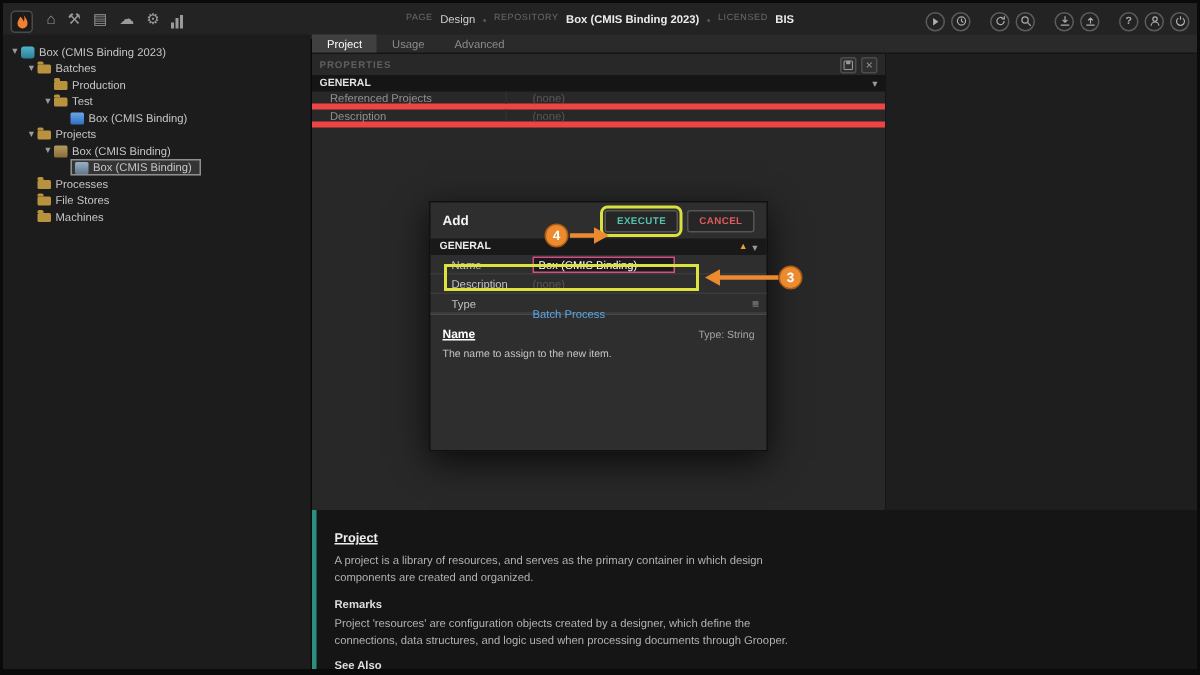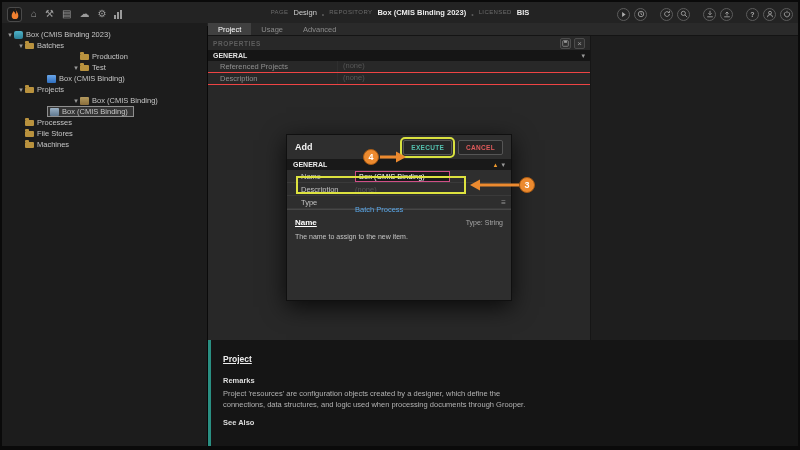--- a/index.html
+++ b/index.html
@@ -30,21 +30,21 @@
           display:flex; align-items:center; justify-content:center;
           color:#adadad; font-size:7px; font-weight:bold; cursor:pointer; }
   .gapL { margin-left:9px; }
 
   
   .tree { position:absolute; left:2px; top:23px; width:205px; bottom:4px;
           background:#1c1c1c; padding-top:6px; }
   .trow { display:flex; align-items:center; height:11px; font-size:7.5px;
           color:#c6c6c6; white-space:nowrap; cursor:pointer; }
   .lv0{padding-left:4px;} .lv1{padding-left:15px;}
-  .lv2{padding-left:26px;margin-left:44px;} .lv3{padding-left:37px;}
+  .lv2{padding-left:26px;} .lv3{padding-left:37px;}
   .arr { width:8px; flex:0 0 8px; color:#9a9a9a; font-size:7px; text-align:center; line-height:1; }
   .arr.down::before{content:"▾";} .arr.right::before{content:"▸";}
   .ico { width:9px; height:8px; margin-right:3px; flex:0 0 9px; position:relative; border-radius:1px; }
   .ico-folder { background:#b9923e; height:6px; margin-top:1px; }
   .ico-folder::before { content:""; position:absolute; top:-2px; left:0; width:4px; height:2px;
                         background:#b9923e; border-radius:1px 1px 0 0; }
   .ico-repo   { background:linear-gradient(#4fb3c9,#2c7f96); border-radius:2px; }
   .ico-batch  { background:linear-gradient(#6aa6e8,#2f6fc0); }
   .ico-project{ background:linear-gradient(#b49a5e,#8a6d3b); }
   .ico-proj2  { background:linear-gradient(#9ab0c4,#5f7890); }
@@ -63,21 +63,21 @@
   .props-header { height:14px; display:flex; align-items:center; padding:0 5px; }
   .ph-title { color:#5e5e5e; font-size:6.5px; font-weight:bold; letter-spacing:.6px; }
   .ph-btns { margin-left:auto; display:flex; gap:3px; }
   .sqbtn { width:11px; height:11px; border:1px solid #4c4c4c; border-radius:2px; background:#2f2f2f;
            display:flex; align-items:center; justify-content:center; color:#9a9a9a; font-size:7px; cursor:pointer; }
   .gl-close::before{content:"×"; font-size:8px;}
   .group-row { height:11px; background:#151515; display:flex; align-items:center;
                padding:0 5px; color:#e2e2e2; font-size:7px; font-weight:bold; }
   .chev { margin-left:auto; color:#9a9a9a; font-weight:normal; }
   .gl-chev::before{content:"▾"; font-size:7px;}
-  .prow { height:12px; display:flex; border-bottom:1px solid #ef4444; font-size:7.5px; }
+  .prow { height:12px; display:flex; border-bottom:4px solid #ef4444; font-size:7.5px;gap:12px; }
   .plabel { width:130px; flex:0 0 130px; padding-left:12px; color:#909090;
             border-right:1px solid #2f2f2f; height:100%; display:flex; align-items:center; }
   .pvalue { padding-left:5px; color:#575757; }
 
   
   .helppanel { position:absolute; left:0; right:0; top:317px; bottom:0; background:#151515;
                border-left:3px solid #2a8f82; padding:8px 12px; overflow:hidden; }
   .hp-title { display:inline-block; font-size:8.5px; font-weight:bold; color:#ededed;
               text-decoration:underline; margin-bottom:5px; }
   .hp-p { font-size:7.5px; color:#b2b2b2; max-width:310px; line-height:1.5; }
@@ -294,20 +294,21 @@
         <span class="pvalue">(none)</span>
       </div>
       <div class="prow">
         <span class="plabel">Description</span>
         <span class="pvalue">(none)</span>
       </div>
     </section>
 
     <section class="helppanel">
       <div class="hp-title">Project</div>
+      <p class="hp-p">A project is a library of resources, and serves as the primary container in which design components are created and organized.</p>
       <div class="hp-h">Remarks</div>
       <p class="hp-p">Project 'resources' are configuration objects created by a designer, which define the connections, data structures, and logic used when processing documents through Grooper.</p>
       <div class="hp-h">See Also</div>
       
     </section>
   </main>
 
   <div class="modal">
     <div class="m-header">
       <span class="m-title">Add</span>

